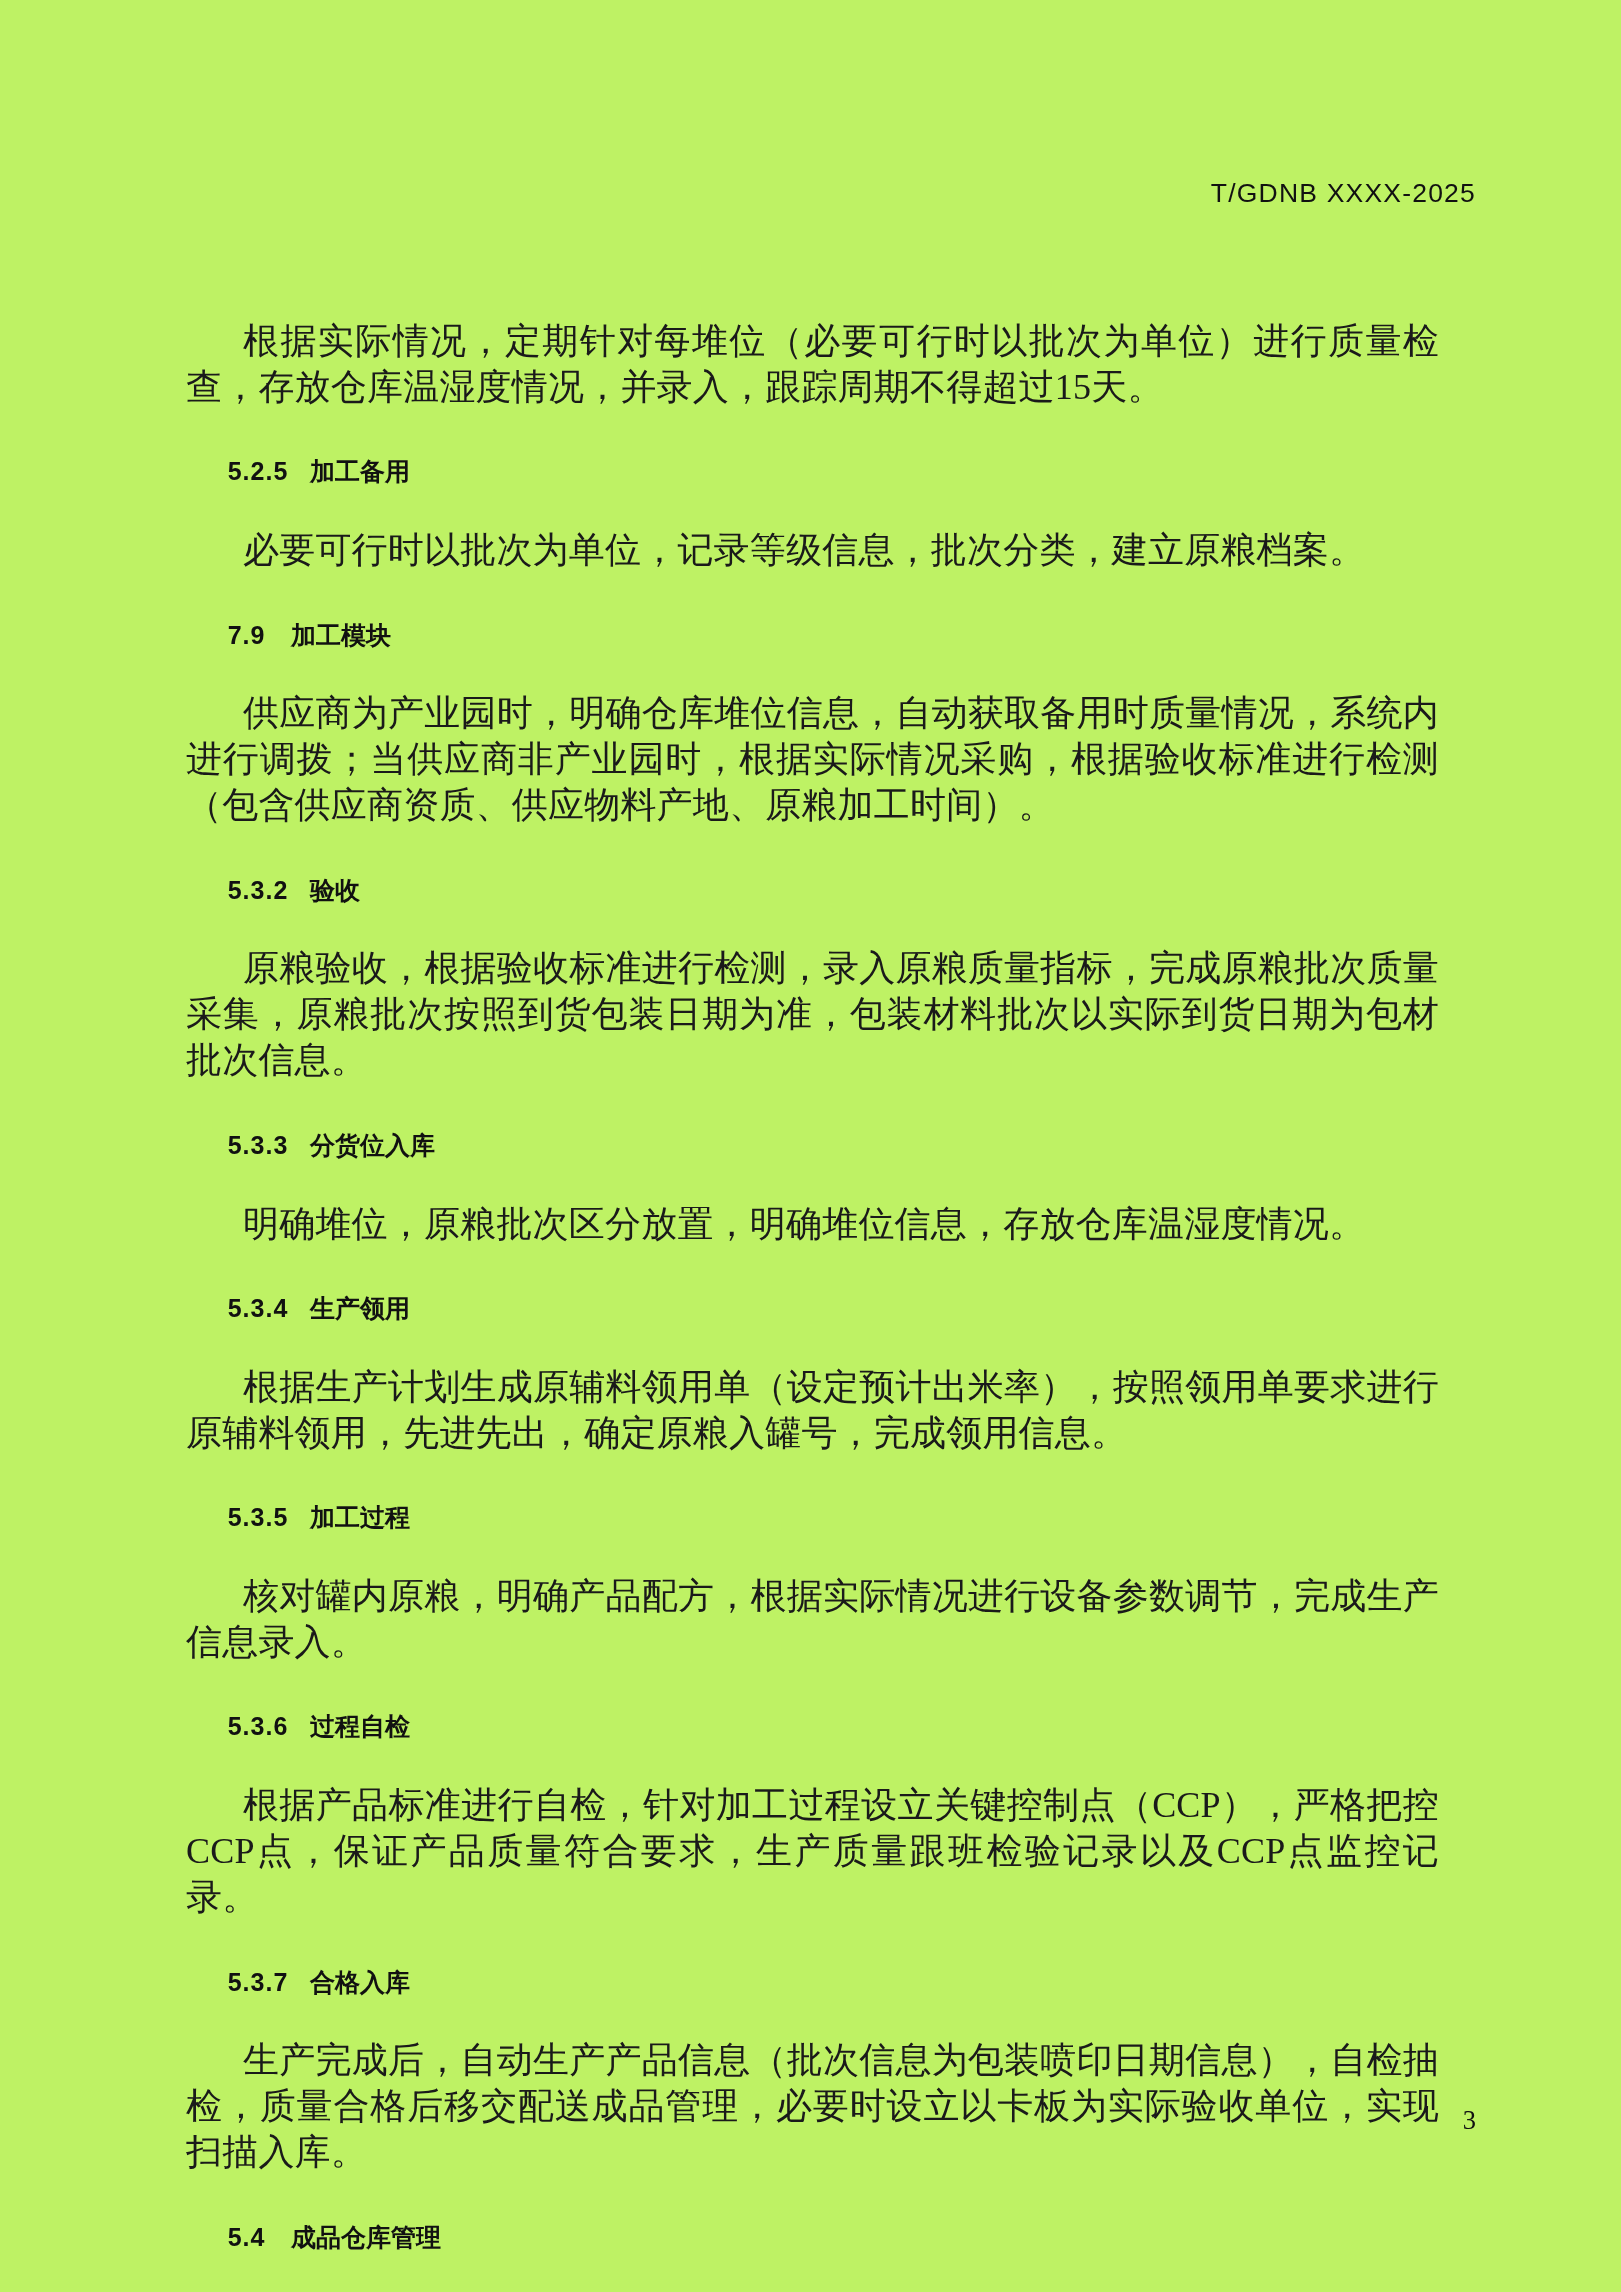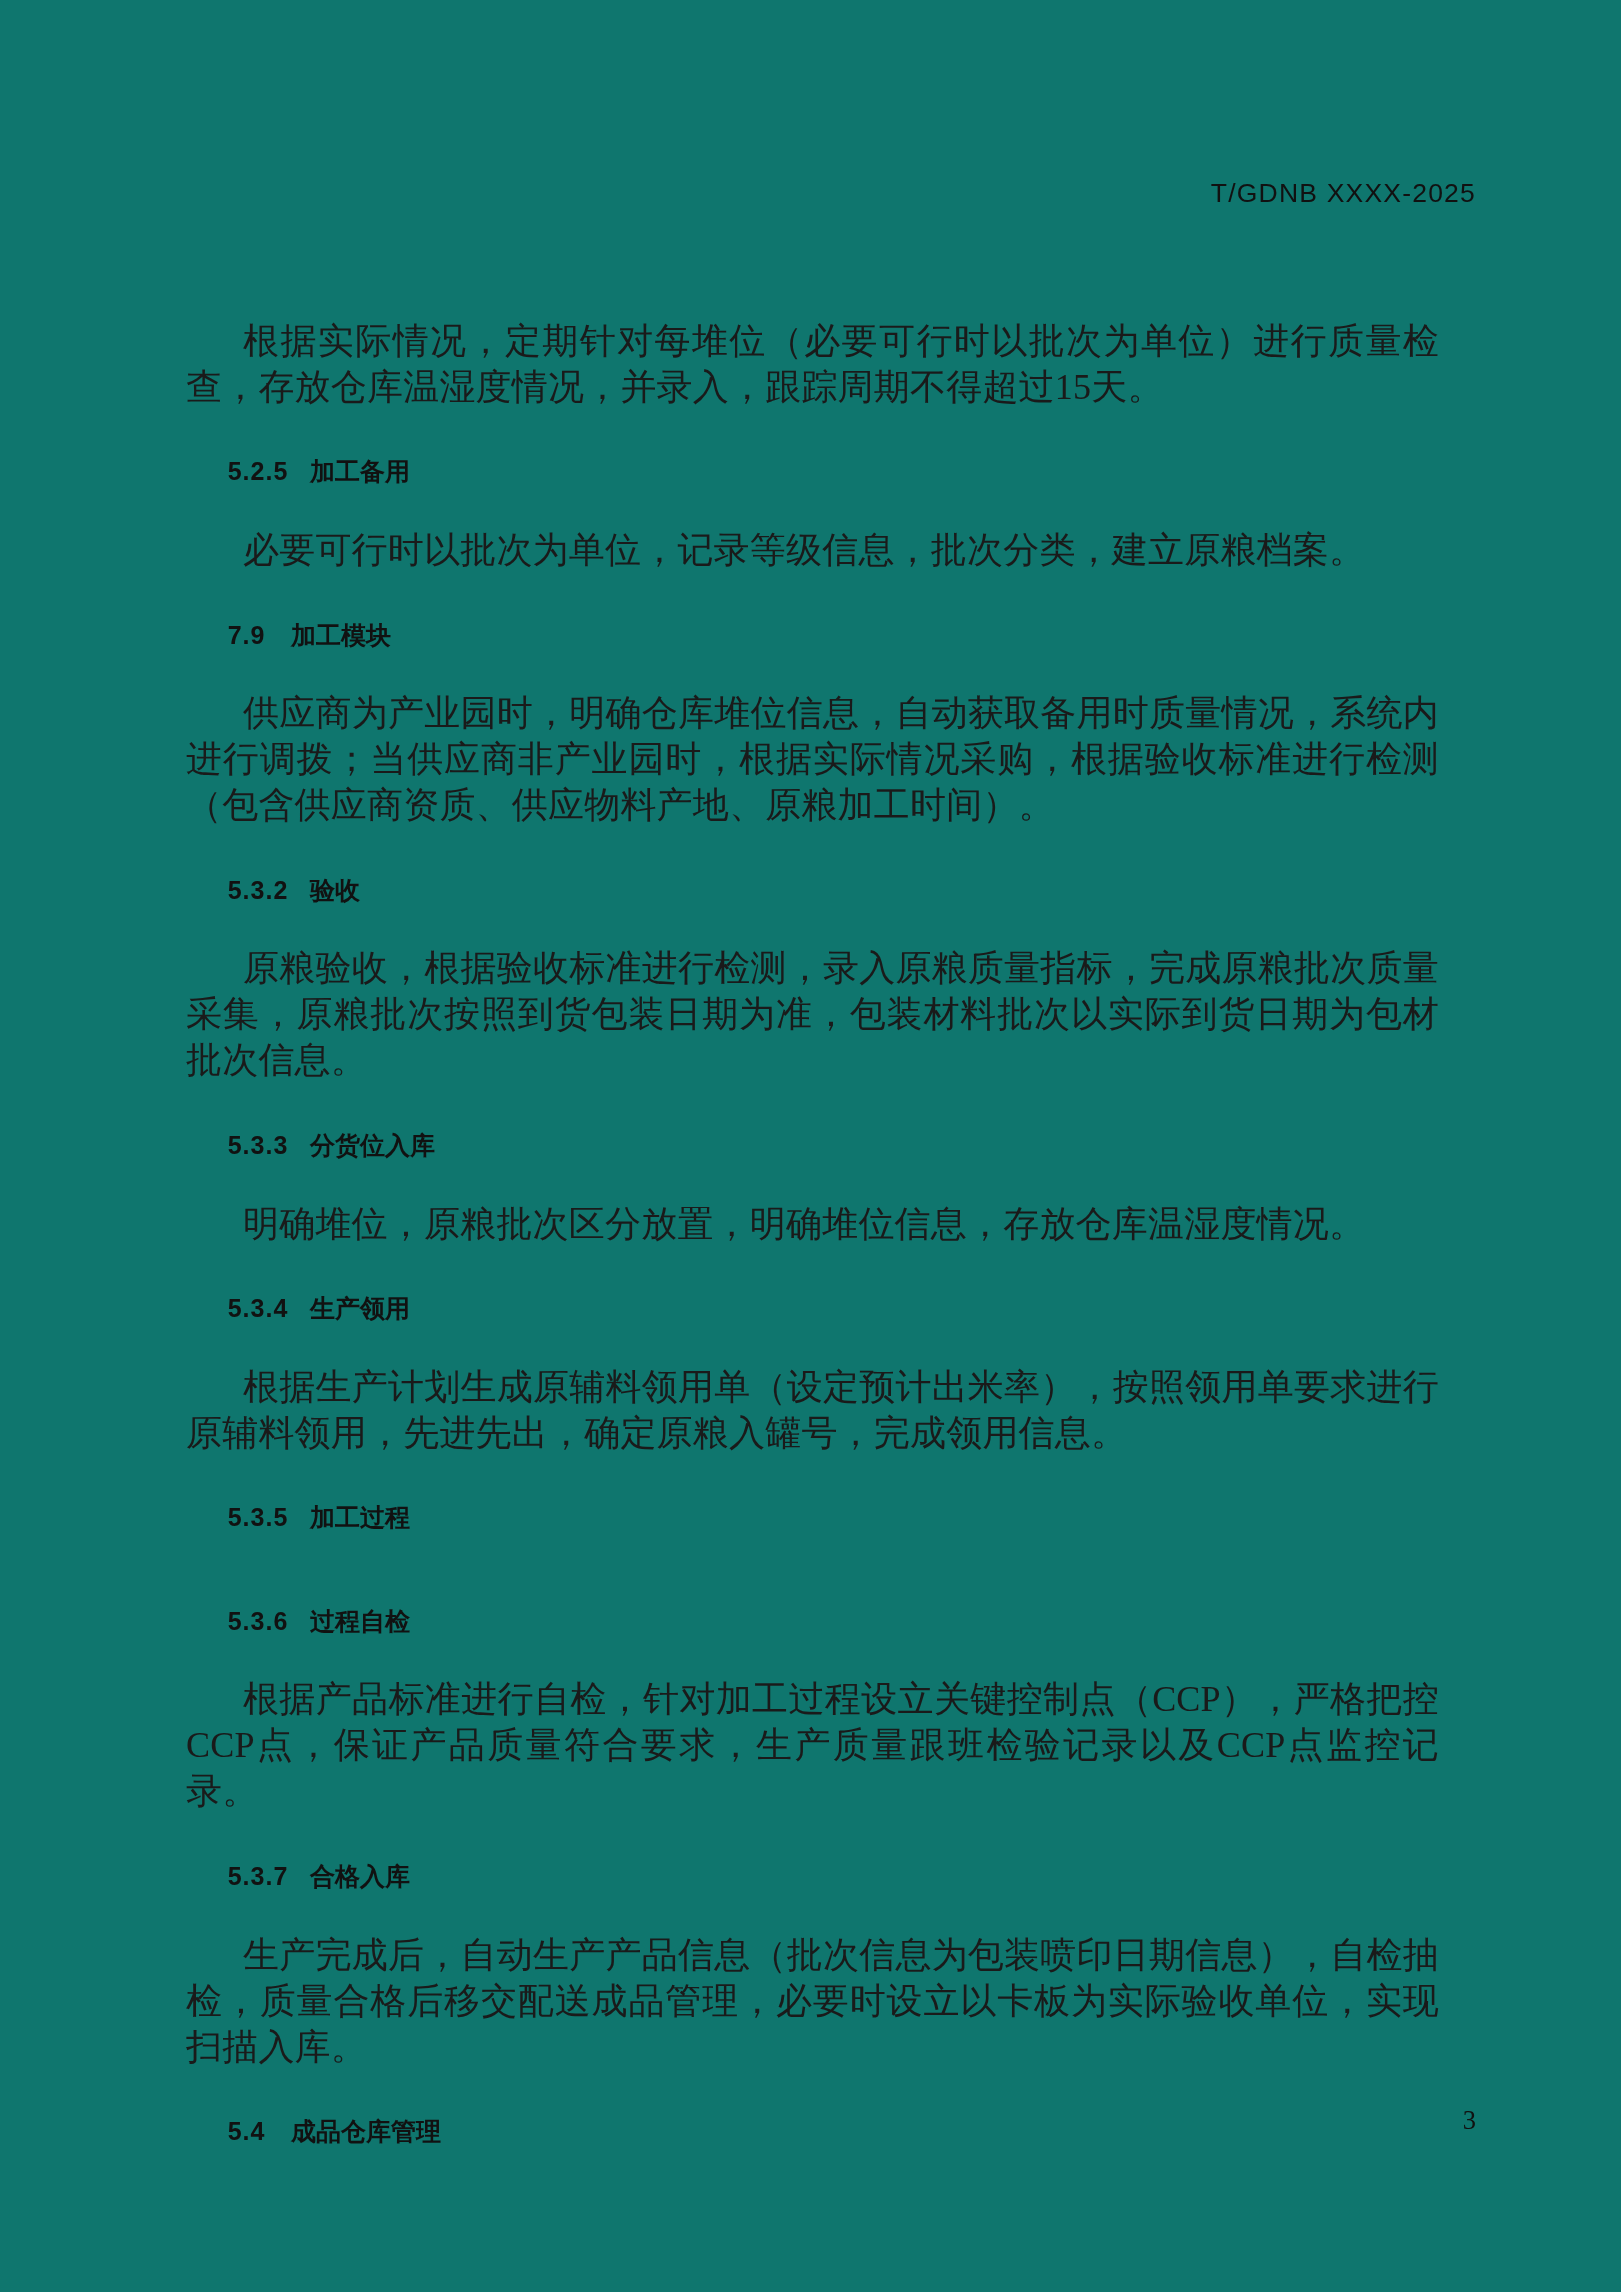--- a/index.html
+++ b/index.html
@@ -8,21 +8,21 @@
     background: #ffffff;
   }
   body {
     font-family: "Liberation Serif", "DejaVu Serif", serif;
     color: #1a1a1a;
   }
   .page {
     position: relative;
     width: 1621px;
     height: 2293px;
-    background: #0f766e;
+    background: #bef264;
     box-sizing: border-box;
     overflow: hidden;
   }
 
   
   .header {
     position: absolute;
     top: 178px;
     left: 186px;
     right: 145px;
@@ -150,20 +150,21 @@
     <p class="para">明确堆位，原粮批次区分放置，明确堆位信息，存放仓库温湿度情况。</p>
 
     <h3 class="clause level3">
       <span class="num">5.3.4</span><span class="title">生产领用</span>
     </h3>
     <p class="para">根据生产计划生成原辅料领用单（设定预计出米率），按照领用单要求进行原辅料领用，先进先出，确定原粮入罐号，完成领用信息。</p>
 
     <h3 class="clause level3">
       <span class="num">5.3.5</span><span class="title">加工过程</span>
     </h3>
+    <p class="para">核对罐内原粮，明确产品配方，根据实际情况进行设备参数调节，完成生产信息录入。</p>
 
     <h3 class="clause level3">
       <span class="num">5.3.6</span><span class="title">过程自检</span>
     </h3>
     <p class="para">根据产品标准进行自检，针对加工过程设立关键控制点（CCP），严格把控CCP点，保证产品质量符合要求，生产质量跟班检验记录以及CCP点监控记录。</p>
 
     <h3 class="clause level3">
       <span class="num">5.3.7</span><span class="title">合格入库</span>
     </h3>
     <p class="para">生产完成后，自动生产产品信息（批次信息为包装喷印日期信息），自检抽检，质量合格后移交配送成品管理，必要时设立以卡板为实际验收单位，实现扫描入库。</p>

